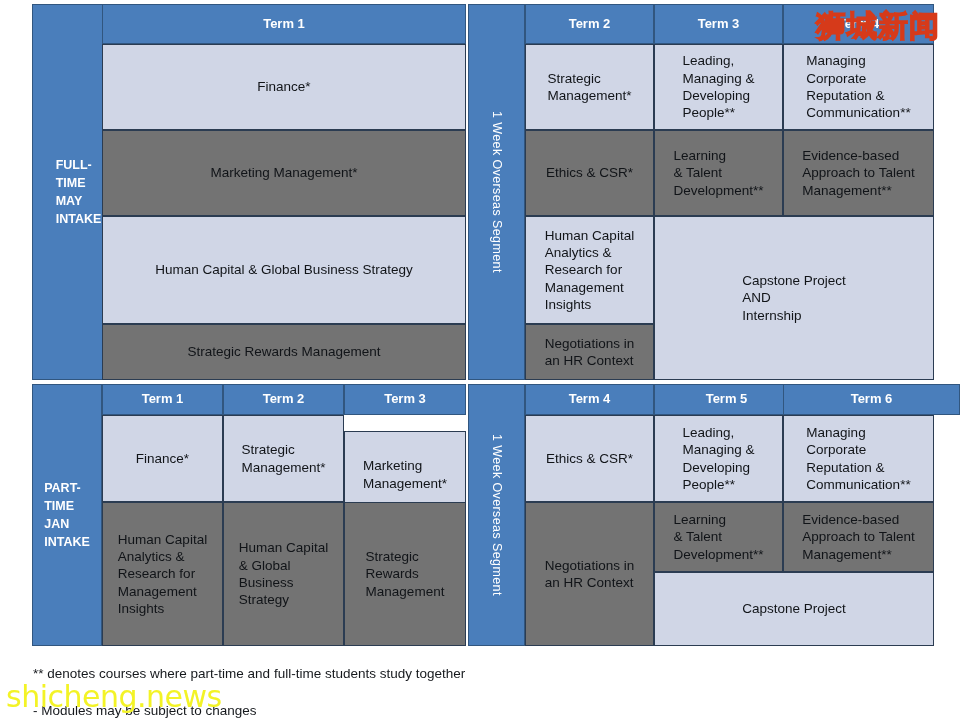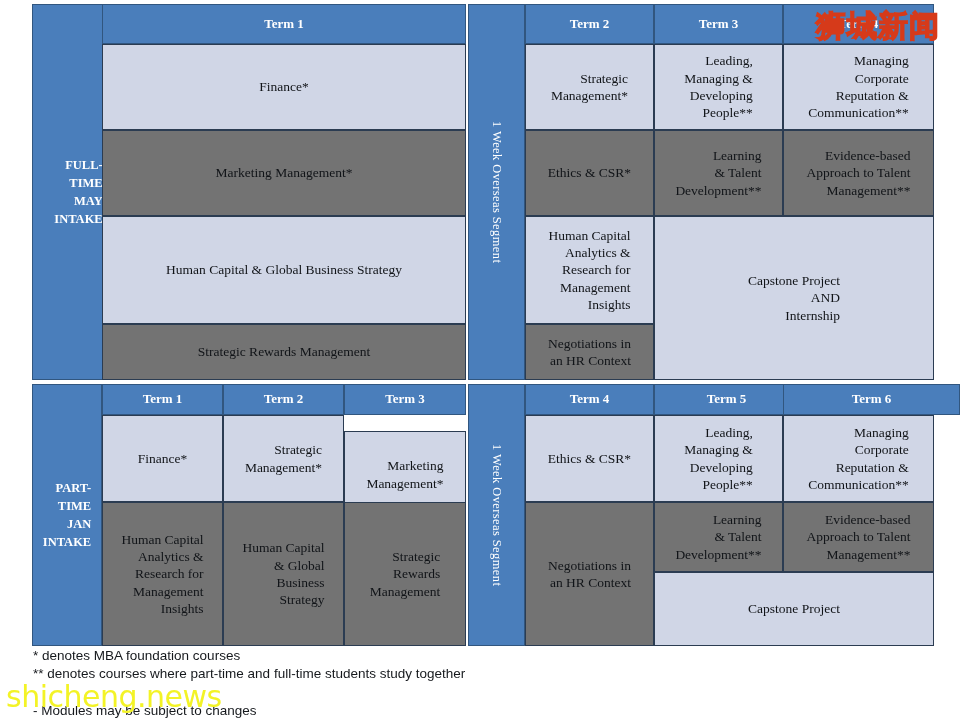--- a/index.html
+++ b/index.html
@@ -22,28 +22,27 @@
     height: 720px;
   }
 
   
   .cell {
     position: absolute;
     box-sizing: border-box;
     display: flex;
     align-items: center;
     justify-content: center;
-    text-align: right;
+    text-align: left;
     line-height: 1.28;
     color: #111418;
     font-size: 13.5px;
     padding: 2px 4px;
     border: 1px solid #2b3c52;
     white-space: pre-line;
-    font-family: Liberation Serif, serif;
   }
 
   .hdr {
     background: #4a7ebb;
     color: #ffffff;
     font-weight: bold;
     font-size: 13px;
     border: 1px solid #31567f;
   }
 
@@ -207,20 +206,19 @@
 an HR Context</div>
   <div class="cell tone-b" style="left:654px; top:502px; width:129px; height:70px;">Learning
 &amp; Talent
 Development**</div>
   <div class="cell tone-b" style="left:783px; top:502px; width:151px; height:70px;">Evidence-based
 Approach to Talent
 Management**</div>
 
   <div class="cell tone-a" style="left:654px; top:572px; width:280px; height:74px;">Capstone Project</div>
 
-  <div class="note" style="left:33px; top:648px;">* denotes MBA foundation courses</div>
   <div class="note" style="left:33px; top:666px;">** denotes courses where part-time and full-time students study together</div>
   <div class="note" style="left:33px; top:703px;">- Modules may be subject to changes</div>
 
   <div class="wm-cn">狮城新闻</div>
   <div class="wm-en">shicheng.news</div>
 
 </div>
 
 </body></html>

